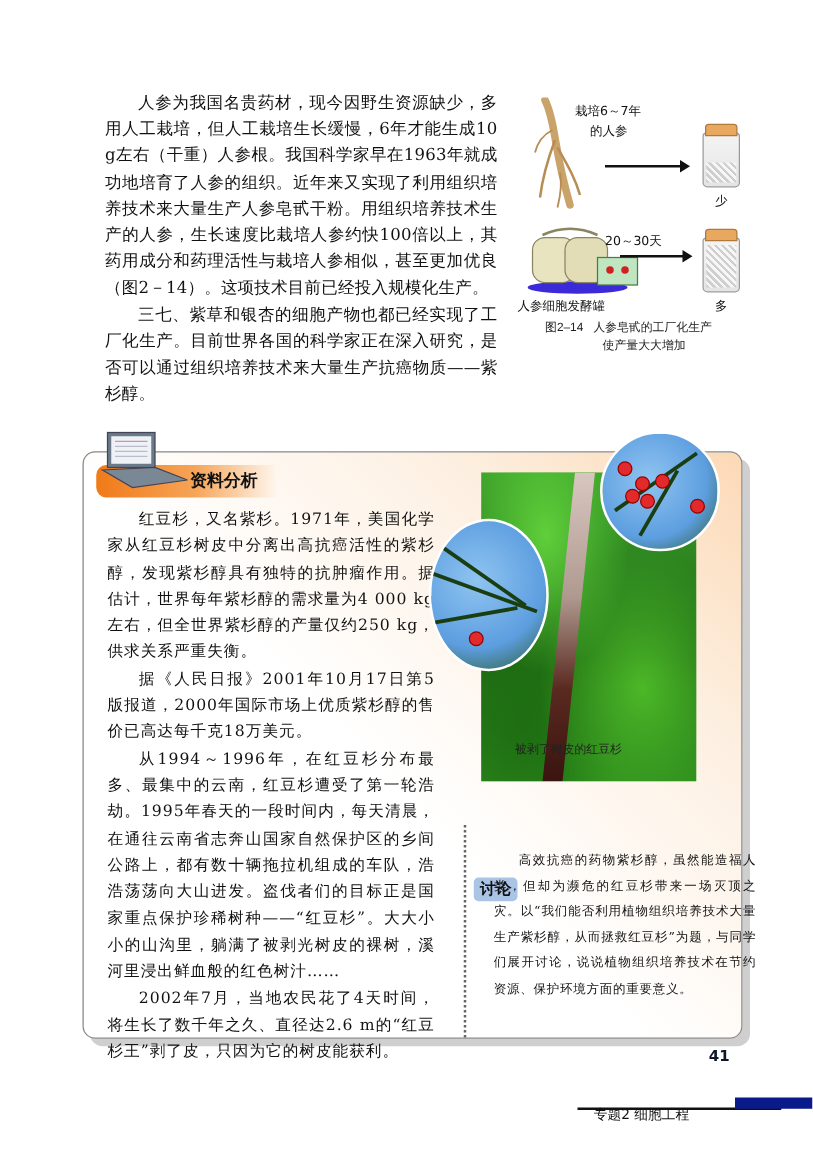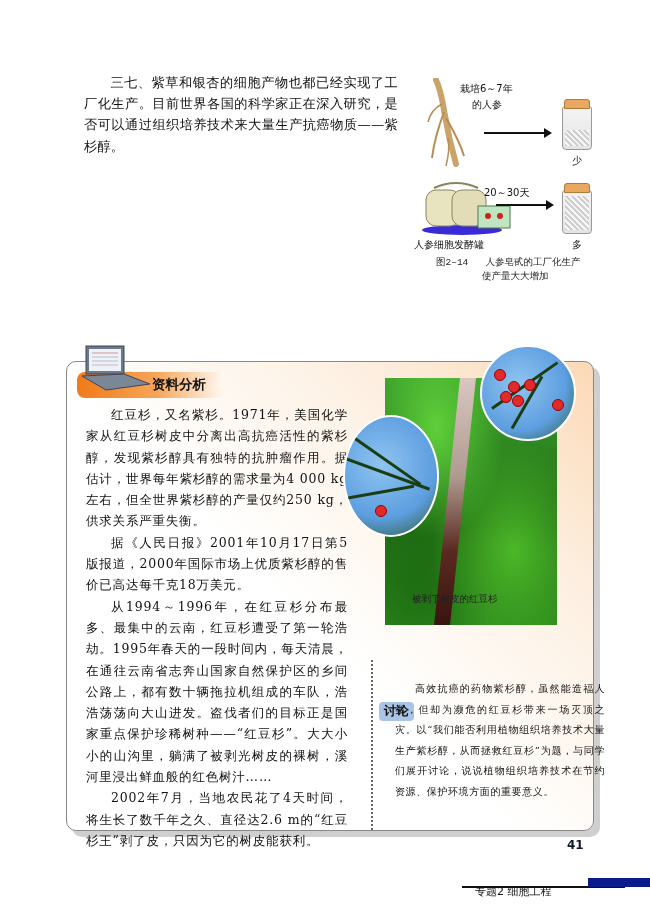--- a/index.html
+++ b/index.html
@@ -14,21 +14,21 @@
   
   .fig { left:414px; top:70px; width:200px; height:240px; }
   .fig .lbl { position:absolute; font-family:"DejaVu Sans","Liberation Sans",sans-serif; font-size:10px; color:#111; }
   .arrow { position:absolute; height:2px; background:#111; }
   .arrow::after { content:""; position:absolute; right:-6px; top:-4px; border-left:8px solid #111; border-top:5px solid transparent; border-bottom:5px solid transparent; }
   .vial { position:absolute; width:28px; height:42px; border:1px solid #999; border-radius:3px 3px 4px 4px; background:linear-gradient(#f4f4f4,#e4e4e4); }
   .vial .cap { position:absolute; left:1px; right:1px; top:-8px; height:8px; background:#e8a860; border-radius:3px 3px 0 0; border:1px solid #b07a3a; }
   .vial .powder { position:absolute; left:2px; right:2px; bottom:3px; background:repeating-linear-gradient(45deg,#cfcfcf 0 2px,#f6f6f6 2px 4px); }
   .root { position:absolute; left:12px; top:8px; width:40px; height:90px; }
   .tank { position:absolute; left:8px; top:110px; width:92px; height:56px; }
-  .fig-caption { position:absolute; left:22px; top:186px; font-family:Liberation Mono, monospace; font-size:9.5px; line-height:14px; color:#222; }
+  .fig-caption { position:absolute; left:22px; top:186px; font-family:Liberation Sans, sans-serif; font-size:9.5px; line-height:14px; color:#222; }
 
   
   .panel { left:66px; top:361px; width:526px; height:468px; border:1px solid #888; border-radius:10px;
            background:linear-gradient(225deg,#fcd9b6 0%,#fdf0e2 25%,#ffffff 55%); box-shadow:6px 6px 0 #cfcfcf; }
   .tab { left:77px; top:372px; width:145px; height:26px; border-radius:8px 0 0 8px;
          background:linear-gradient(90deg,#f07a18 0%,#f6a558 55%,rgba(255,255,255,0) 100%); }
   .tab-label { left:152px; top:376px; font-family:"DejaVu Sans","Liberation Sans",sans-serif; font-weight:bold; font-size:13.5px; color:#111; }
   .laptop { left:80px; top:344px; width:72px; height:50px; }
 
   .left-col { left:86px; top:404px; width:262px; font-size:12.5px; line-height:21.3px; letter-spacing:0.8px; text-align:justify; }
@@ -56,20 +56,21 @@
 
   .footer-line { left:462px; top:886px; width:163px; height:2px; background:#111; }
   .footer-bar { left:588px; top:878px; width:62px; height:9px; background:#0a1a8a; }
   .footer-text { left:475px; top:872px; font-family:"DejaVu Sans","Liberation Sans",sans-serif; font-size:11px; color:#111;margin-top:12px; }
   .footer-num { left:567px; top:838px; font-family:"DejaVu Sans","Liberation Sans",sans-serif; font-weight:bold; font-size:12px; color:#0f172a; }
 </style>
 </head>
 <body>
 
 <div class="abs top-text">
+  <p>人参为我国名贵药材，现今因野生资源缺少，多用人工栽培，但人工栽培生长缓慢，6年才能生成10 g左右（干重）人参根。我国科学家早在1963年就成功地培育了人参的组织。近年来又实现了利用组织培养技术来大量生产人参皂甙干粉。用组织培养技术生产的人参，生长速度比栽培人参约快100倍以上，其药用成分和药理活性与栽培人参相似，甚至更加优良（图2－14）。这项技术目前已经投入规模化生产。</p>
   <p>三七、紫草和银杏的细胞产物也都已经实现了工厂化生产。目前世界各国的科学家正在深入研究，是否可以通过组织培养技术来大量生产抗癌物质——紫杉醇。</p>
 </div>
 
 <div class="abs fig">
   <svg class="root" viewBox="0 0 40 90">
     <path d="M10 2 C14 10 16 20 18 32 C20 44 22 58 30 86" stroke="#c9a36a" stroke-width="6" fill="none" stroke-linecap="round"></path>
     <path d="M18 34 C12 50 8 64 6 80" stroke="#b88d55" stroke-width="2" fill="none"></path>
     <path d="M20 40 C28 54 34 64 38 78" stroke="#b88d55" stroke-width="2" fill="none"></path>
     <path d="M16 26 C8 30 4 36 2 44" stroke="#b88d55" stroke-width="1.5" fill="none"></path>
     <path d="M22 60 C24 70 22 80 20 88" stroke="#b88d55" stroke-width="1.5" fill="none"></path>

